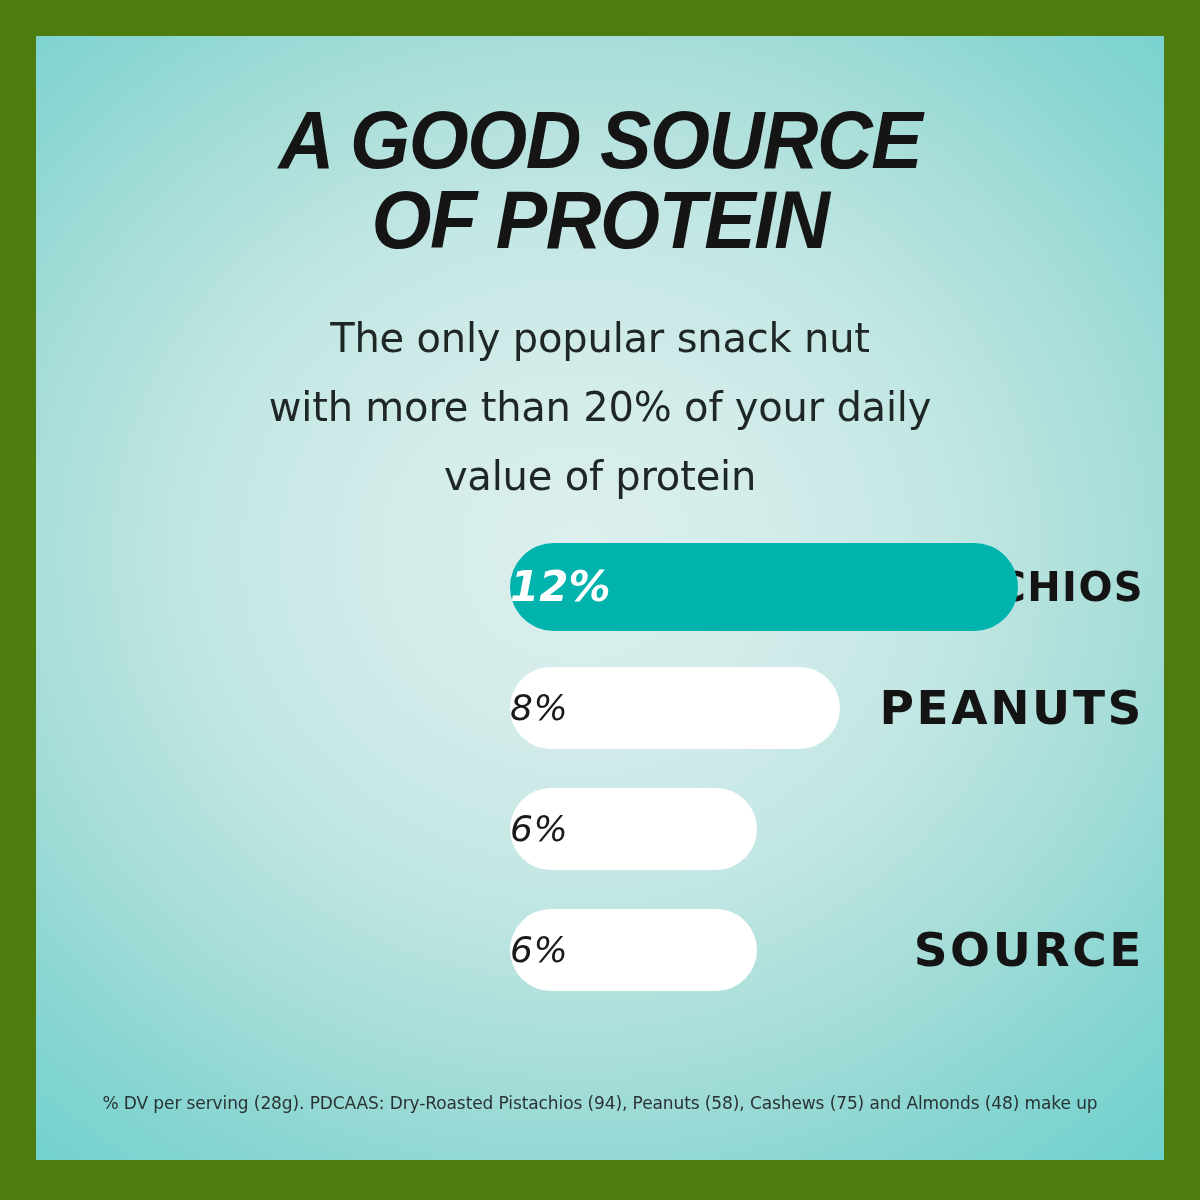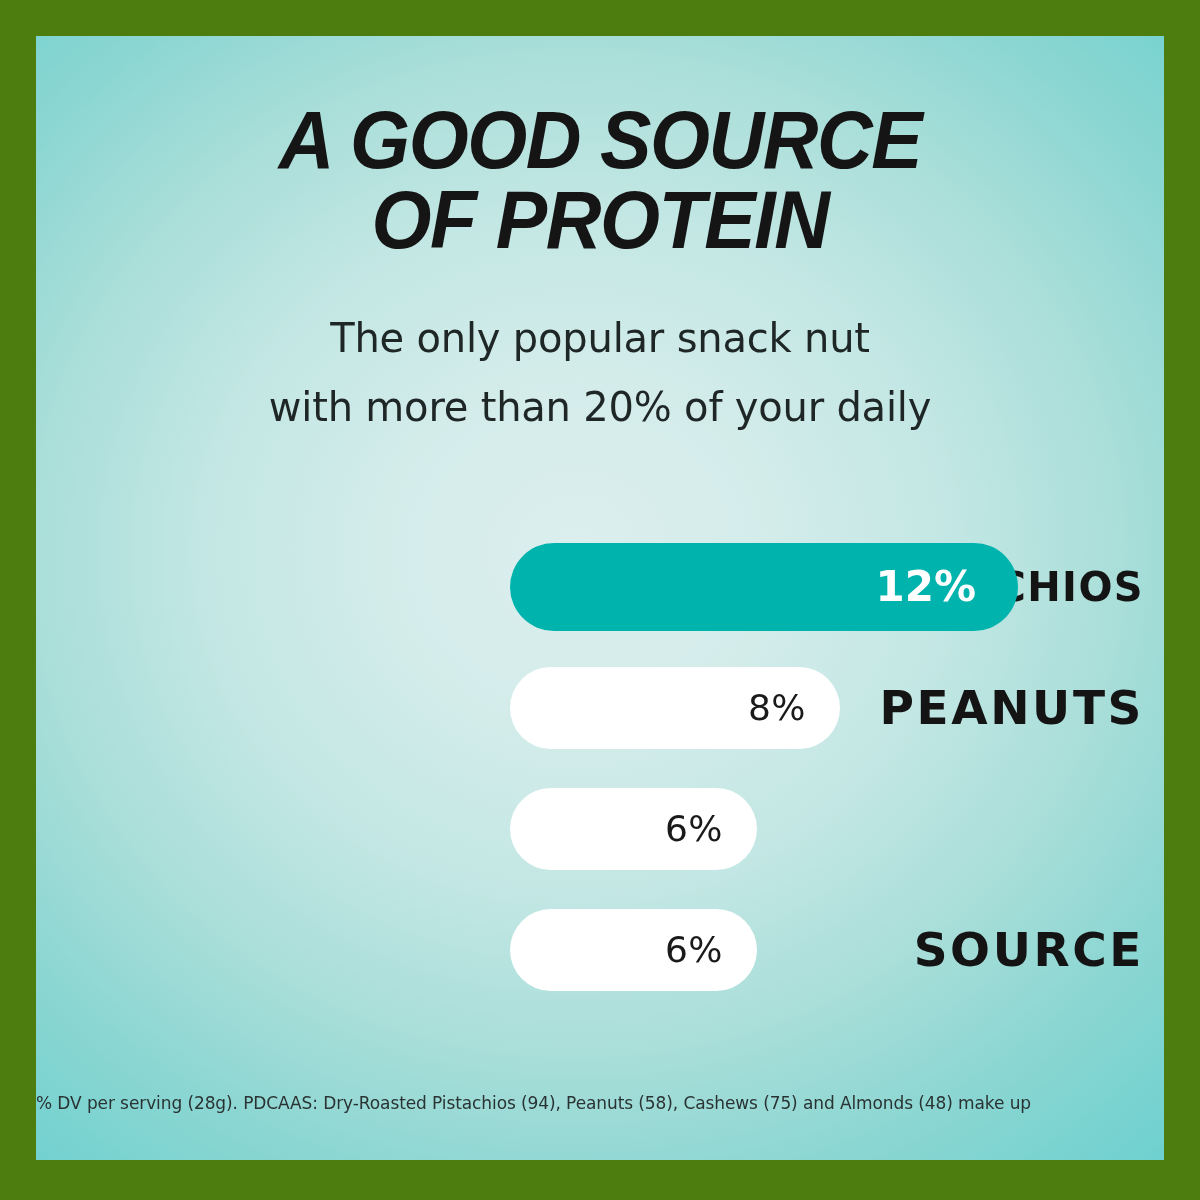--- a/index.html
+++ b/index.html
@@ -124,47 +124,47 @@
     height: 100%;
     display: flex;
     align-items: center;
   }
   .bar {
     height: 82px;
     border-radius: 44px;
     background: #ffffff;
     display: flex;
     align-items: center;
-    justify-content: flex-end;
     padding-right: 34px;
     box-sizing: border-box;
     color: #1a1a1a;
     font-family: "DejaVu Sans", sans-serif;
     font-weight: 400;
     font-size: 36px;
     letter-spacing: 0.5px;
+    font-style: italic;
   }
   .bar-row.is-highlight .bar {
     height: 88px;
     border-radius: 48px;
     background: #00b3ad;
     color: #ffffff;
     font-weight: 700;
     font-size: 42px;
     padding-right: 42px;
     letter-spacing: 0px;
   }
 
   
   .footnote {
     position: absolute;
     left: 0;
     right: 0;
     bottom: 42px;
-    text-align: left;
+    text-align: center;
     color: #2a3333;
     font-family: "DejaVu Sans", sans-serif;
     font-weight: 400;
     font-size: 17px;
     line-height: 1.72;
     letter-spacing: -0.1px;
   }
   .footnote-line {
     display: block;
     white-space: nowrap;
@@ -177,20 +177,21 @@
   <div class="poster">
 
     <div class="headline">
       <span class="headline-line">A GOOD SOURCE</span>
       <span class="headline-line">OF PROTEIN</span>
     </div>
 
     <div class="subtitle">
       <span class="subtitle-line">The only popular snack nut</span>
       <span class="subtitle-line">with more than 20% of your daily</span>
+      <span class="subtitle-line">value of protein</span>
     </div>
 
     <div class="chart">
 
       <div class="bar-row is-highlight">
         <div class="bar-label">PISTACHIOS</div>
         <div class="bar-track">
           <div class="bar" style="width:508px">
             <span>12%</span>
           </div>

